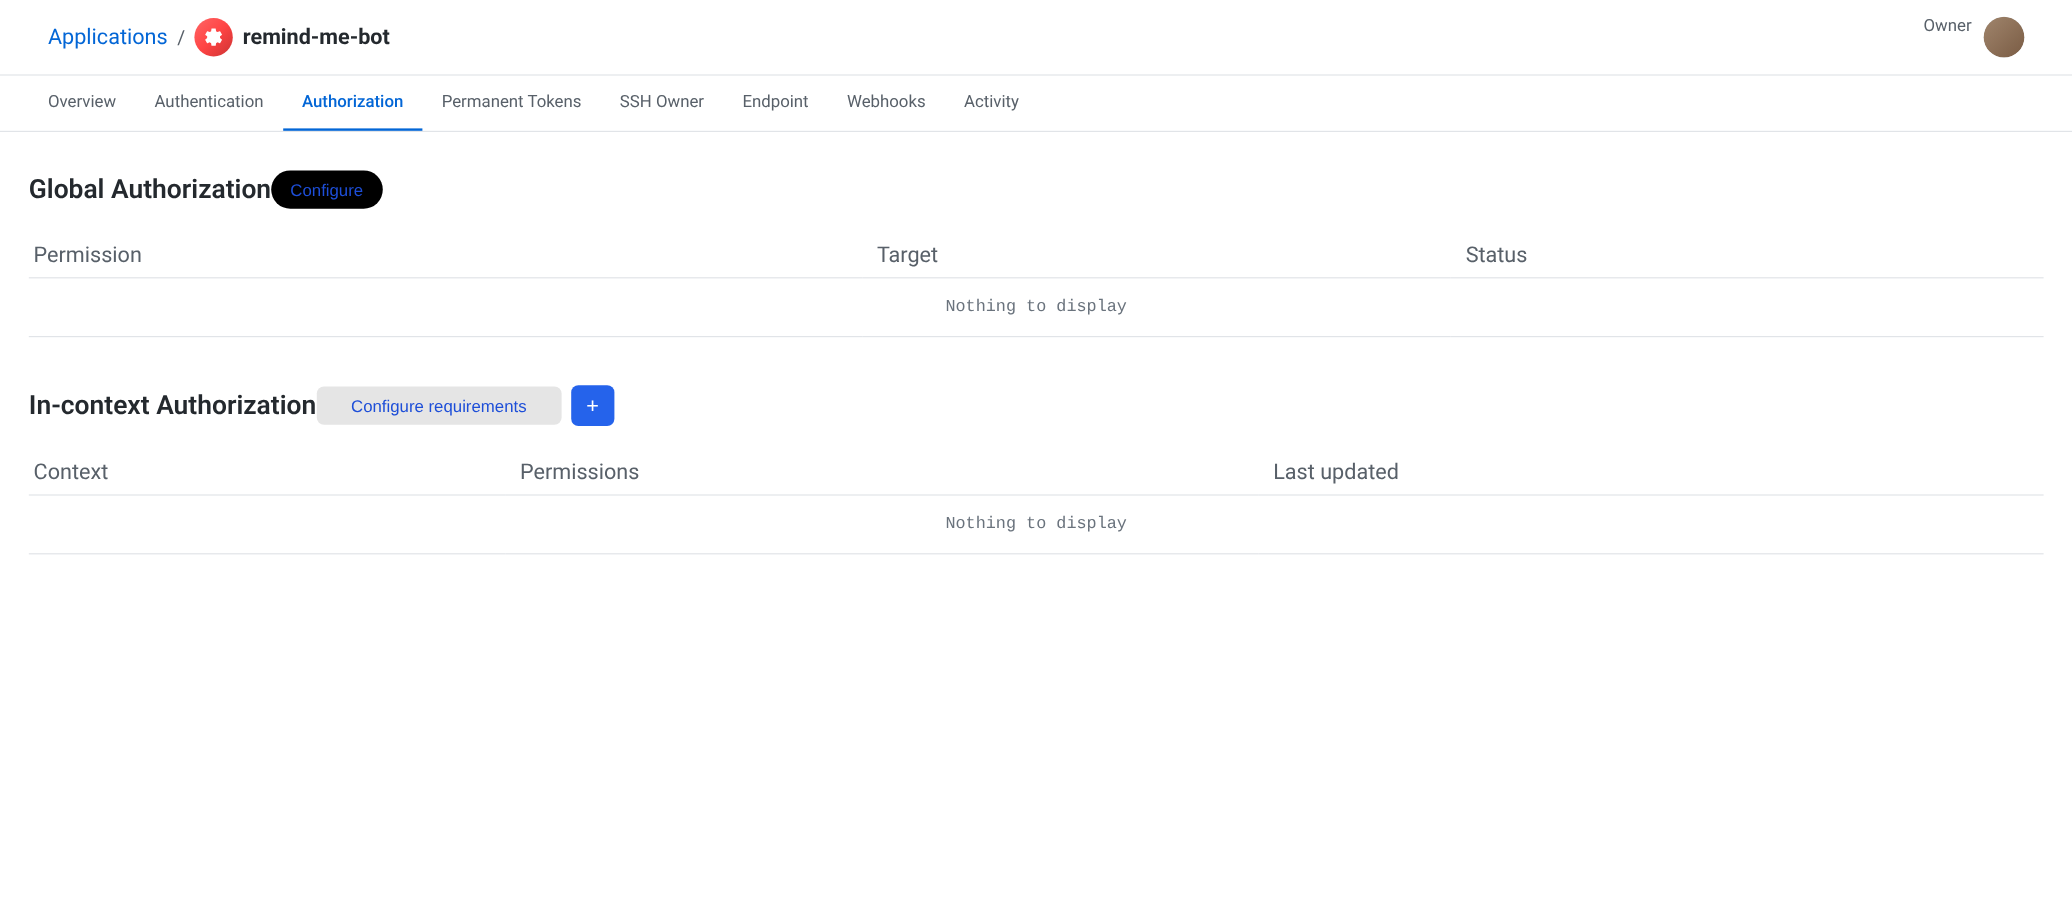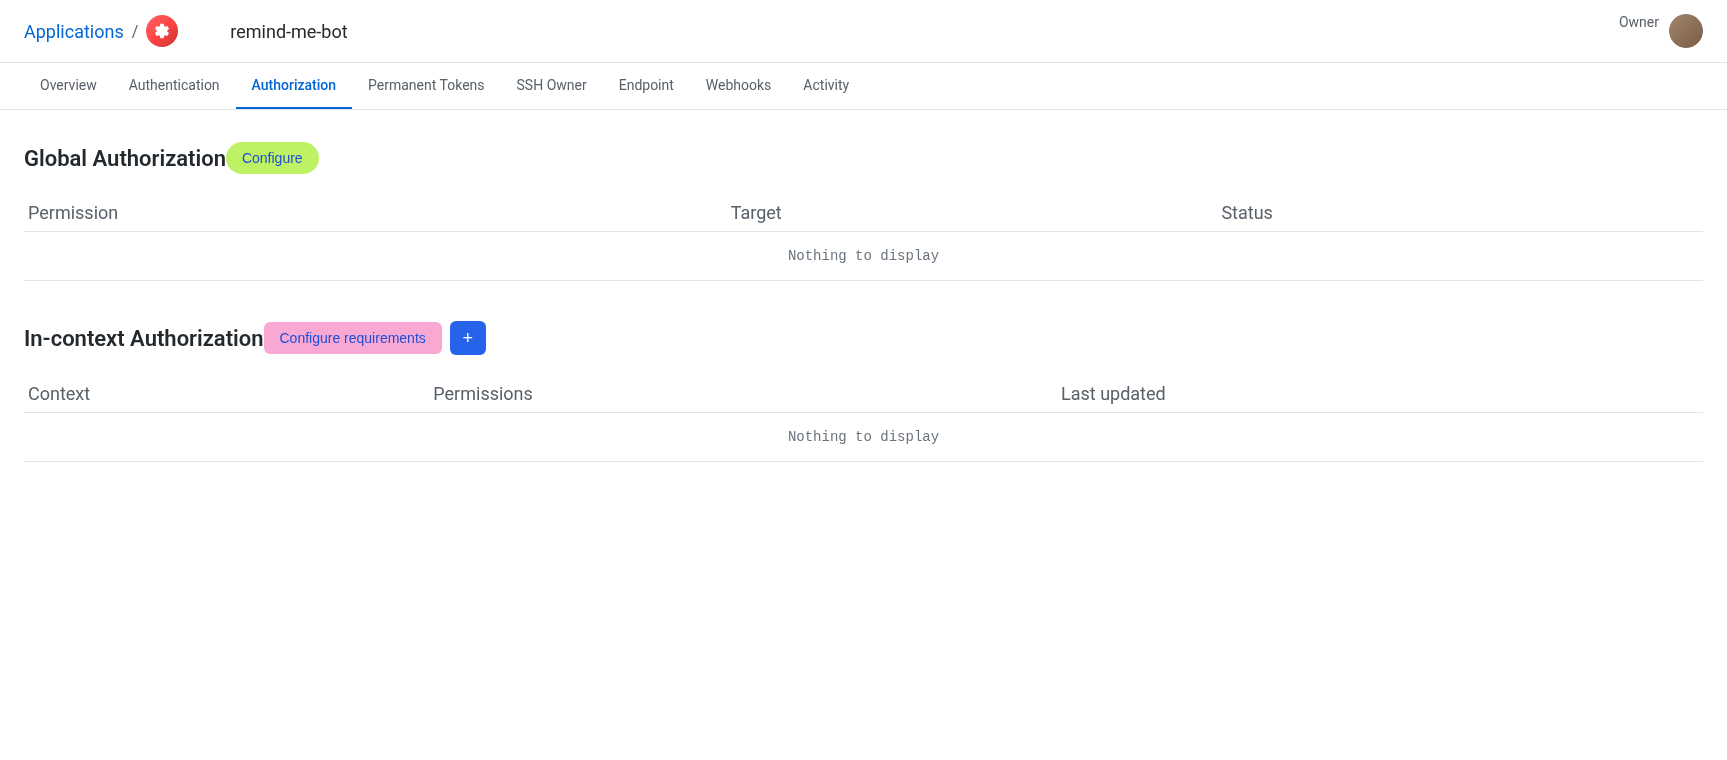--- a/index.html
+++ b/index.html
@@ -8,21 +8,21 @@
       background: #fff;
       color: #24292e;
       font-size: 14px;
     }
 
     
     .header {
       display: flex;
       align-items: center;
       justify-content: space-between;
-      padding: 14px 24px;
+      padding: 14px 40px;
       border-bottom: 1px solid #e1e4e8;
     }
     .header-left {
       display: flex;
       align-items: center;
       gap: 8px;
       font-size: 18px;
     }
     .breadcrumb-link {
       color: #0366d6;
@@ -41,23 +41,22 @@
       display: flex;
       align-items: center;
       justify-content: center;
       color: white;
       font-size: 14px;
       font-weight: bold;
       flex-shrink: 0;
     }
     .app-name {
       font-size: 18px;
-      font-weight: 400;
+      font-weight: 700;
       color: #24292e;
-      margin-left: 44px;
     }
     .header-right {
       display: flex;
       align-items: flex-start;
       gap: 10px;
     }
     .owner-label {
       font-size: 14px;
       color: #586069;
     }
@@ -115,36 +114,36 @@
       align-items: center;
       margin-bottom: 20px;
     }
     .section-title {
       font-size: 22px;
       font-weight: 600;
       color: #24292e;
     }
 
     .btn-configure {
-      background: #bef264;
+      background: #000000;
       color: #1d4ed8;
       border: none;
       border-radius: 16px;
       padding: 8px 16px;
       font-size: 14px;
       cursor: pointer;
       font-weight: 500;
     }
 
     .btn-configure-req {
-      background: #f9a8d4;
+      background: #e5e5e5;
       color: #1d4ed8;
       border: none;
       border-radius: 6px;
-      padding: 8px 16px;
+      padding: 8px 29px;
       font-size: 14px;
       cursor: pointer;
       font-weight: 500;
     }
 
     .btn-add {
       background: #2563eb;
       color: #fff;
       border: none;
       border-radius: 6px;

